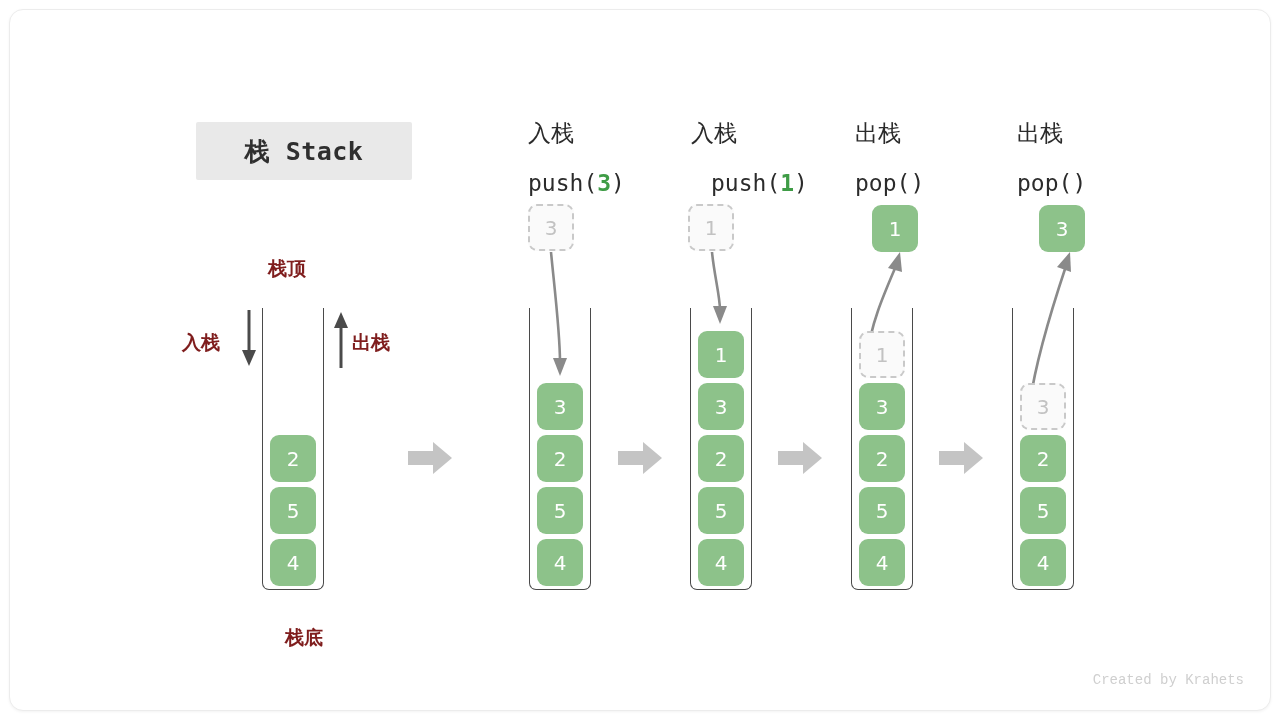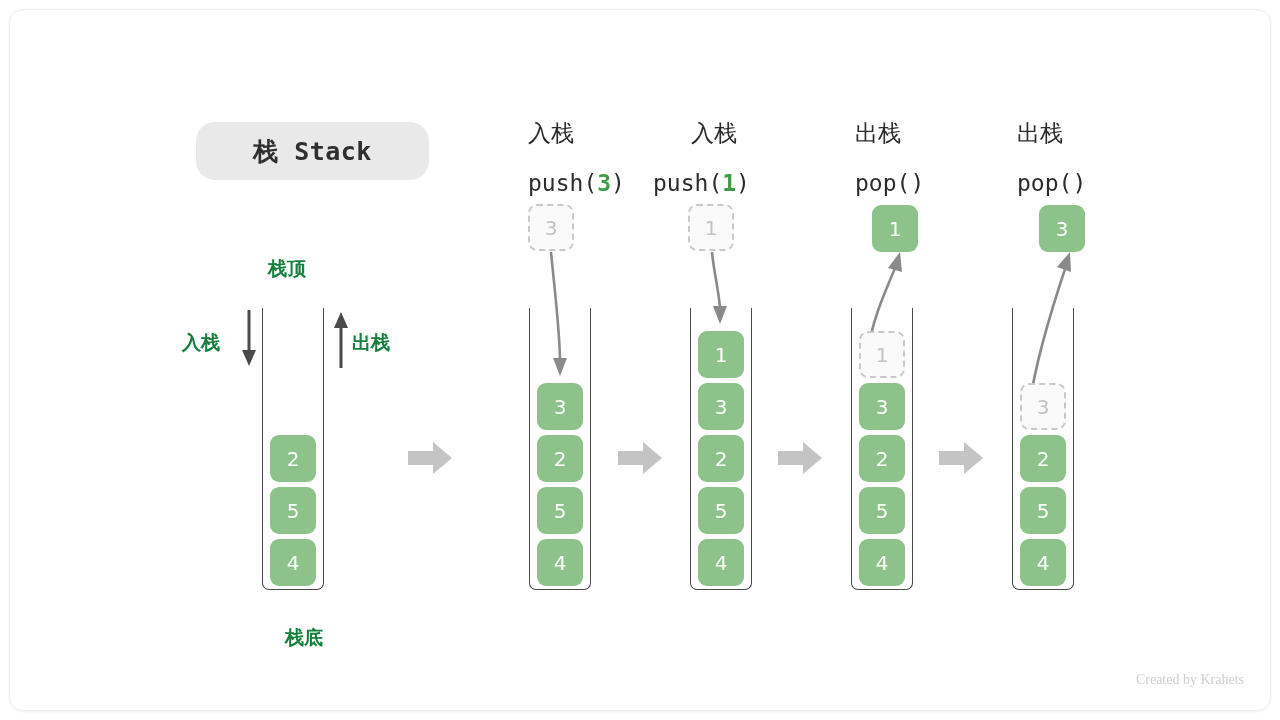--- a/index.html
+++ b/index.html
@@ -25,43 +25,43 @@
     box-shadow: 0 1px 3px rgba(0,0,0,0.05);
     box-sizing: border-box;
     overflow: hidden;
   }
   .abs { position: absolute; }
 
   
   #title-chip {
     left: 186px;
     top: 112px;
-    width: 233px;
+    width: 216px;
     height: 58px;
     background: #e9e9e9;
-    border-radius: 19px;
+    border-radius: 2px;
     display: flex;
     align-items: center;
     justify-content: center;
   }
   #title-chip .title-text {
     font-family: "DejaVu Sans Mono", "Liberation Mono", monospace;
     font-size: 25px;
     font-weight: bold;
     color: #2f2f2f;
     letter-spacing: 0.5px;
     white-space: nowrap;
   }
 
   
   .cjk-bold {
     font-family: "DejaVu Sans", "Liberation Sans", sans-serif;
     font-weight: bold;
     font-size: 19px;
-    color: #15803d;
+    color: #7f1d1d;
     white-space: nowrap;
   }
   .op-title {
     font-family: "DejaVu Sans", "Liberation Sans", sans-serif;
     font-size: 23px;
     color: #2b2b2b;
     white-space: nowrap;
     text-align: left;
   }
   .op-code {
@@ -138,21 +138,21 @@
     color: #ffffff;
   }
 
   
   .step-arrow { width: 44px; height: 36px; }
 
   
   #credit {
     right: 26px;
     bottom: 22px;
-    font-family: Liberation Serif, serif;
+    font-family: Liberation Mono, monospace;
     font-size: 14px;
     color: #cfcfcf;
     white-space: nowrap;
   }
   svg { overflow: visible; }
 </style>
 </head>
 <body>
 
 <div id="card" class="abs">
@@ -212,21 +212,21 @@
     <div class="cell">2</div>
     <div class="cell">5</div>
     <div class="cell">4</div>
   </div>
 
   <svg class="abs step-arrow" style="left:608px; top:430px;" viewBox="0 0 44 36">
     <polygon points="0,11 25,11 25,2 44,18 25,34 25,25 0,25" fill="#c4c4c4"></polygon>
   </svg>
 
   <div class="abs op-title" style="left:681px; top:108px;">入栈</div>
-  <div class="abs op-code" style="left:643px; top:142px;">
+  <div class="abs op-code" style="left:701px; top:142px;">
     <span>push(</span><span class="arg">1</span><span>)</span>
   </div>
 
   <div class="abs float-box ghost" style="left:678px; top:194px;">1</div>
 
   <svg class="abs" style="left:662px; top:238px;" width="90" height="90">
     <path d="M 40 4 C 42 26, 48 48, 48 62" stroke="#8a8a8a" stroke-width="2.6" fill="none"></path>
     <polygon points="48,76 41,58 55,58" fill="#8a8a8a"></polygon>
   </svg>
 

